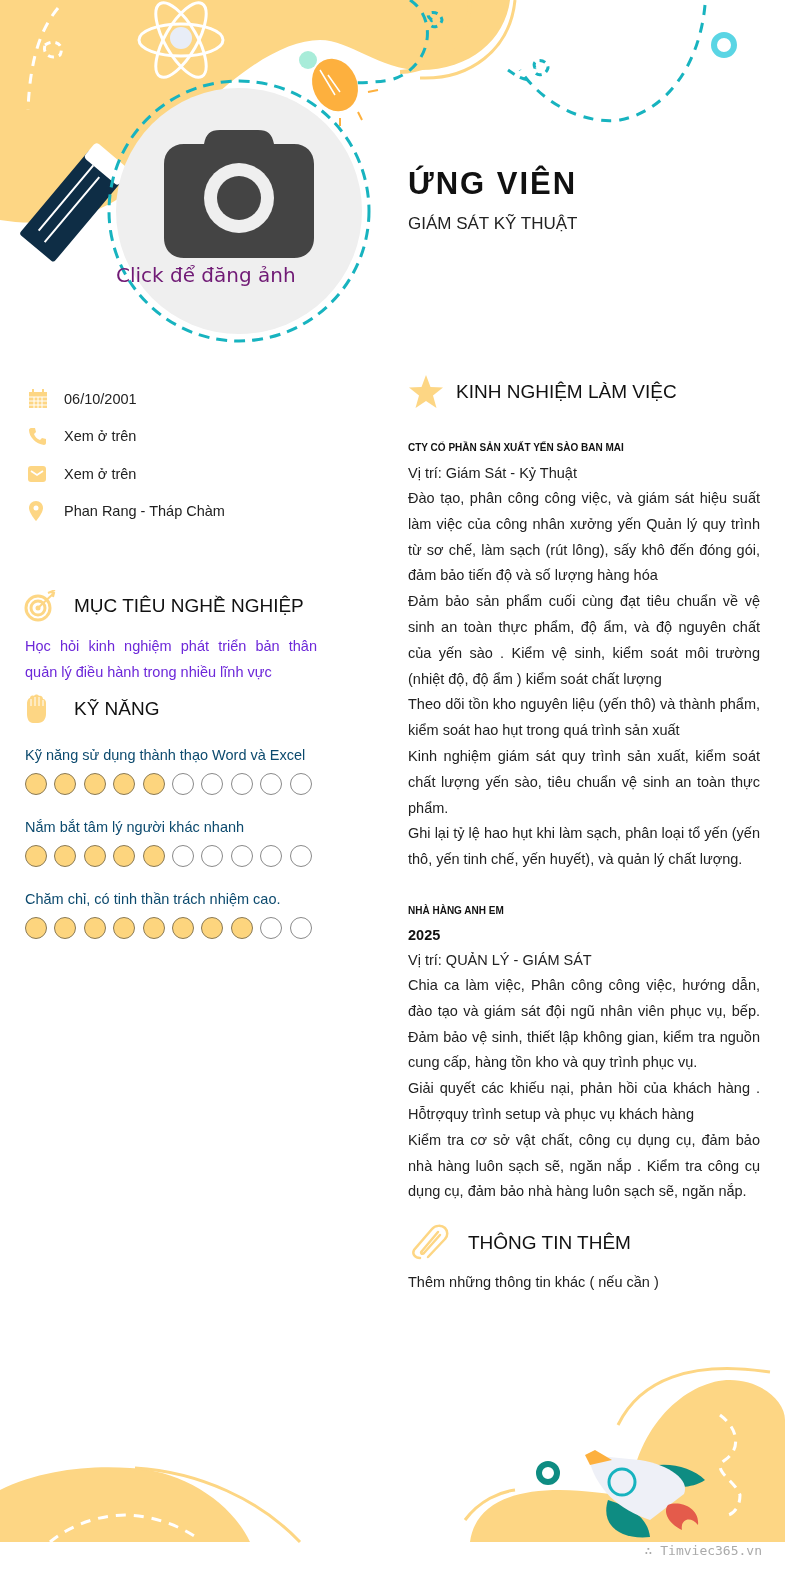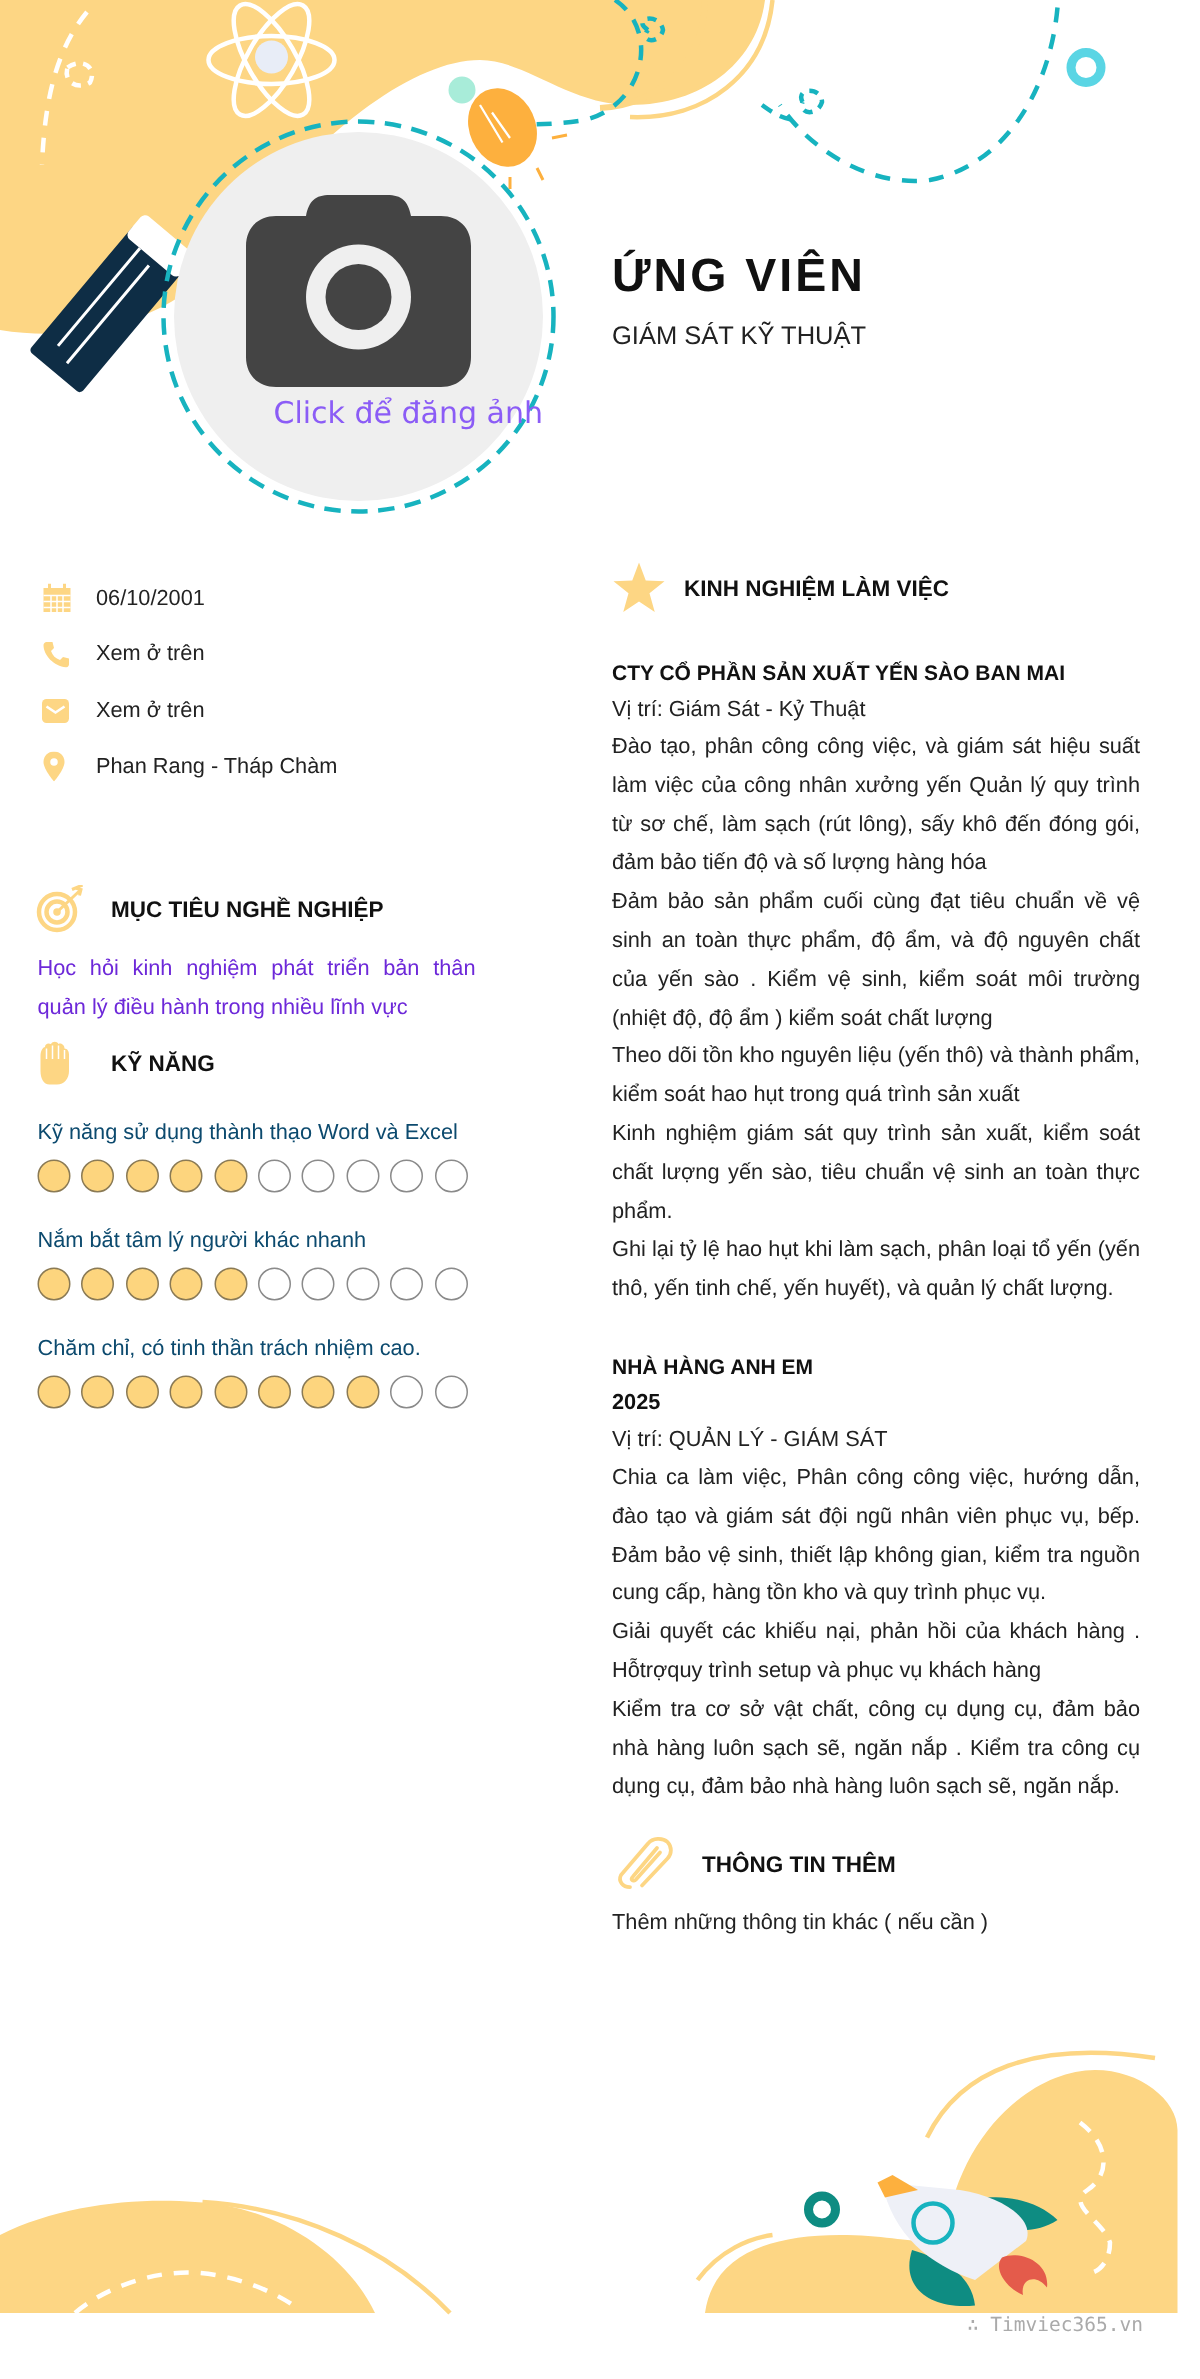--- a/index.html
+++ b/index.html
@@ -7,53 +7,53 @@
   body { position: relative; font-family: "Liberation Sans", sans-serif; color: #111; }
 
   .deco { position: absolute; left: 0; top: 0; width: 800px; height: 1586px; pointer-events: none; }
 
   .avatar {
     position: absolute; left: 116px; top: 88px; width: 246px; height: 246px;
     border-radius: 50%; background: #efefef; cursor: pointer;
   }
   .avatar .cam { position: absolute; left: 48px; top: 38px; }
   .avatar .upload-text {
-    position: absolute; left: 0; width: 100%; top: 175px; text-align: right;
-    font-family: "DejaVu Sans", sans-serif; font-size: 20px; color: #8b5cf6;
+    position: absolute; left: 0; width: 100%; top: 175px; text-align: left;
+    font-family: "DejaVu Sans", sans-serif; font-size: 20px; color: #701a75;
   }
 
   .name {
     position: absolute; left: 408px; top: 166px; font-size: 31px; font-weight: bold;
     letter-spacing: 2px; color: #111;
   }
   .job-title {
     position: absolute; left: 408px; top: 214px; font-size: 17px; color: #222;
   }
 
   .info-list { position: absolute; left: 28px; top: 380px; width: 300px; }
   .info-item { display: flex; align-items: center; height: 37.5px; font-size: 14.5px; color: #222; }
   .info-item .ico { width: 36px; display: flex; align-items: center; }
 
   .sec-head { position: absolute; display: flex; align-items: center; }
   .sec-head .h-ico { display: flex; align-items: center; }
-  .sec-head .h-text { font-size: 15px; font-weight: bold; color: #111; }
+  .sec-head .h-text { font-size: 19px; font-weight: normal; color: #111; }
 
   .objective {
     position: absolute; left: 25px; top: 634px; width: 292px;
     font-size: 14.5px; line-height: 25.5px; color: #6d28d9; text-align: justify;
   }
 
   .skills { position: absolute; left: 25px; top: 742px; width: 300px; }
   .skill-name { font-size: 14.5px; color: #0c4a6e; height: 26px; line-height: 26px; }
   .skill-dots { display: flex; gap: 7.4px; height: 46px; padding-top: 5px; }
   .dot { width: 22px; height: 22px; border-radius: 50%; border: 1.5px solid #8a8a8a; background: #fff; cursor: pointer; }
   .dot.on { background: #fdd57e; border-color: #8a7a55; }
 
   .exp { position: absolute; left: 408px; width: 352px; font-size: 14.5px; color: #222; }
-  .exp .company { font-weight: bold; line-height: 24px; font-size: 14px; color: #111; }
+  .exp .company { font-weight: bold; line-height: 24px; font-size: 10px; color: #111; }
   .exp .period { font-weight: bold; line-height: 24px; color: #111; }
   .exp .position { line-height: 26px; }
   .exp .desc p { line-height: 25.8px; text-align: justify; }
 
   .extra-text { position: absolute; left: 408px; top: 1274px; font-size: 14.5px; color: #222; }
 
   .watermark {
     position: absolute; right: 38px; top: 1543px; font-family: "DejaVu Sans Mono", monospace;
     font-size: 13px; color: #aaa;
   }

